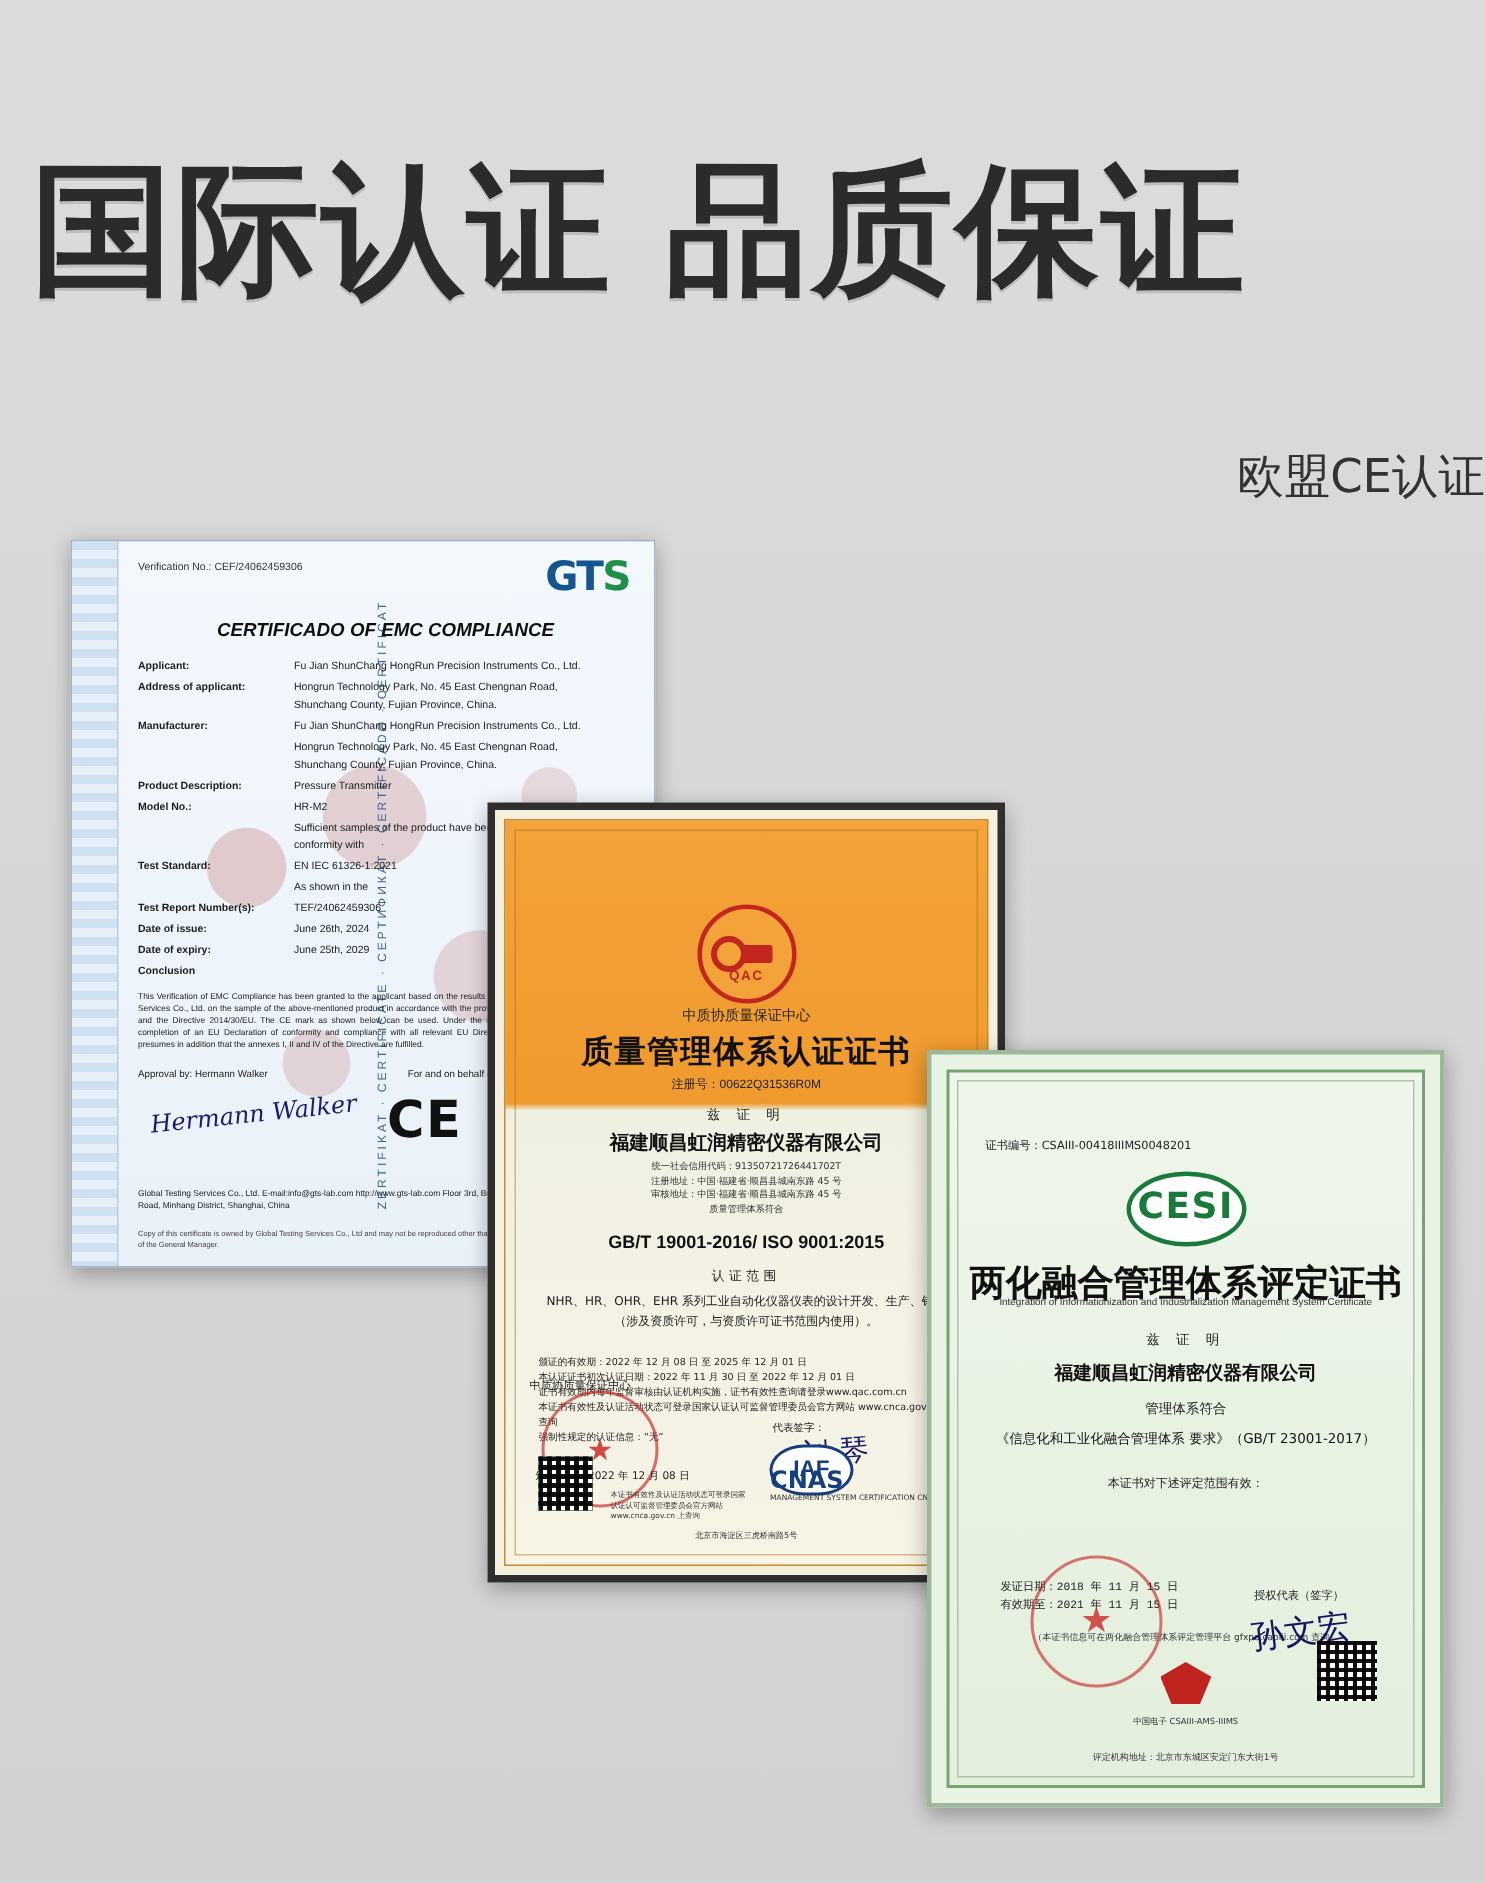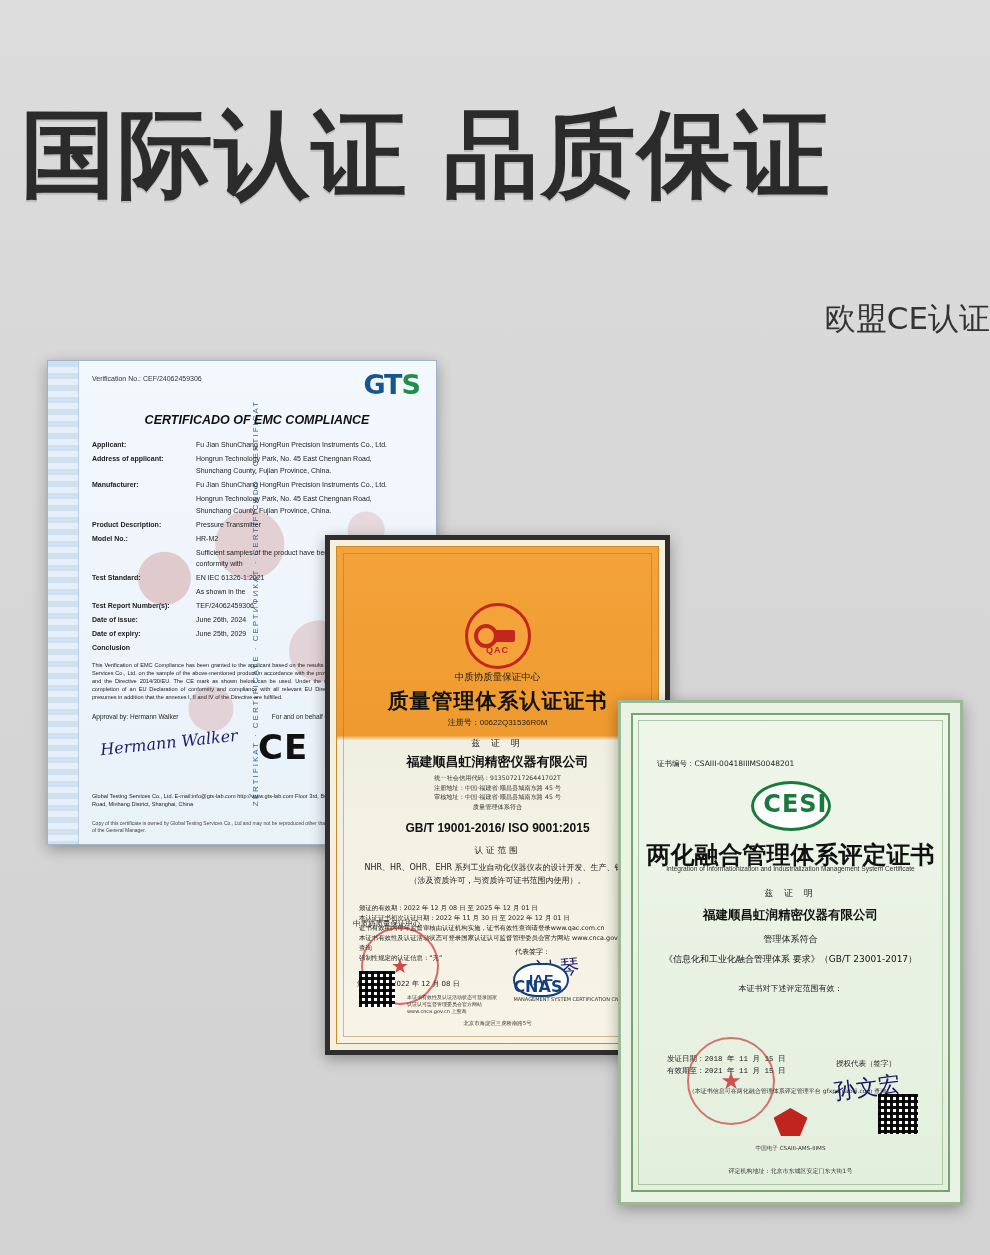--- a/index.html
+++ b/index.html
@@ -498,21 +498,21 @@
   #cert-cesi .logo {
     position: absolute;
     left: 50%; top: 66px;
     transform: translateX(-50%);
     width: 74px; height: 44px;
     border: 3px solid #1a7a3c;
     border-radius: 50%;
     color: #1a7a3c;
     font-size: 24px;
     font-weight: bold;
-    text-align: right;
+    text-align: center;
     line-height: 40px;
     letter-spacing: 1px;
     font-family: "DejaVu Sans", sans-serif;
     background: #fff;
   }
   #cert-cesi .maintitle {
     position: absolute;
     left: 0; right: 0; top: 124px;
     text-align: center;
     font-size: 24px;

